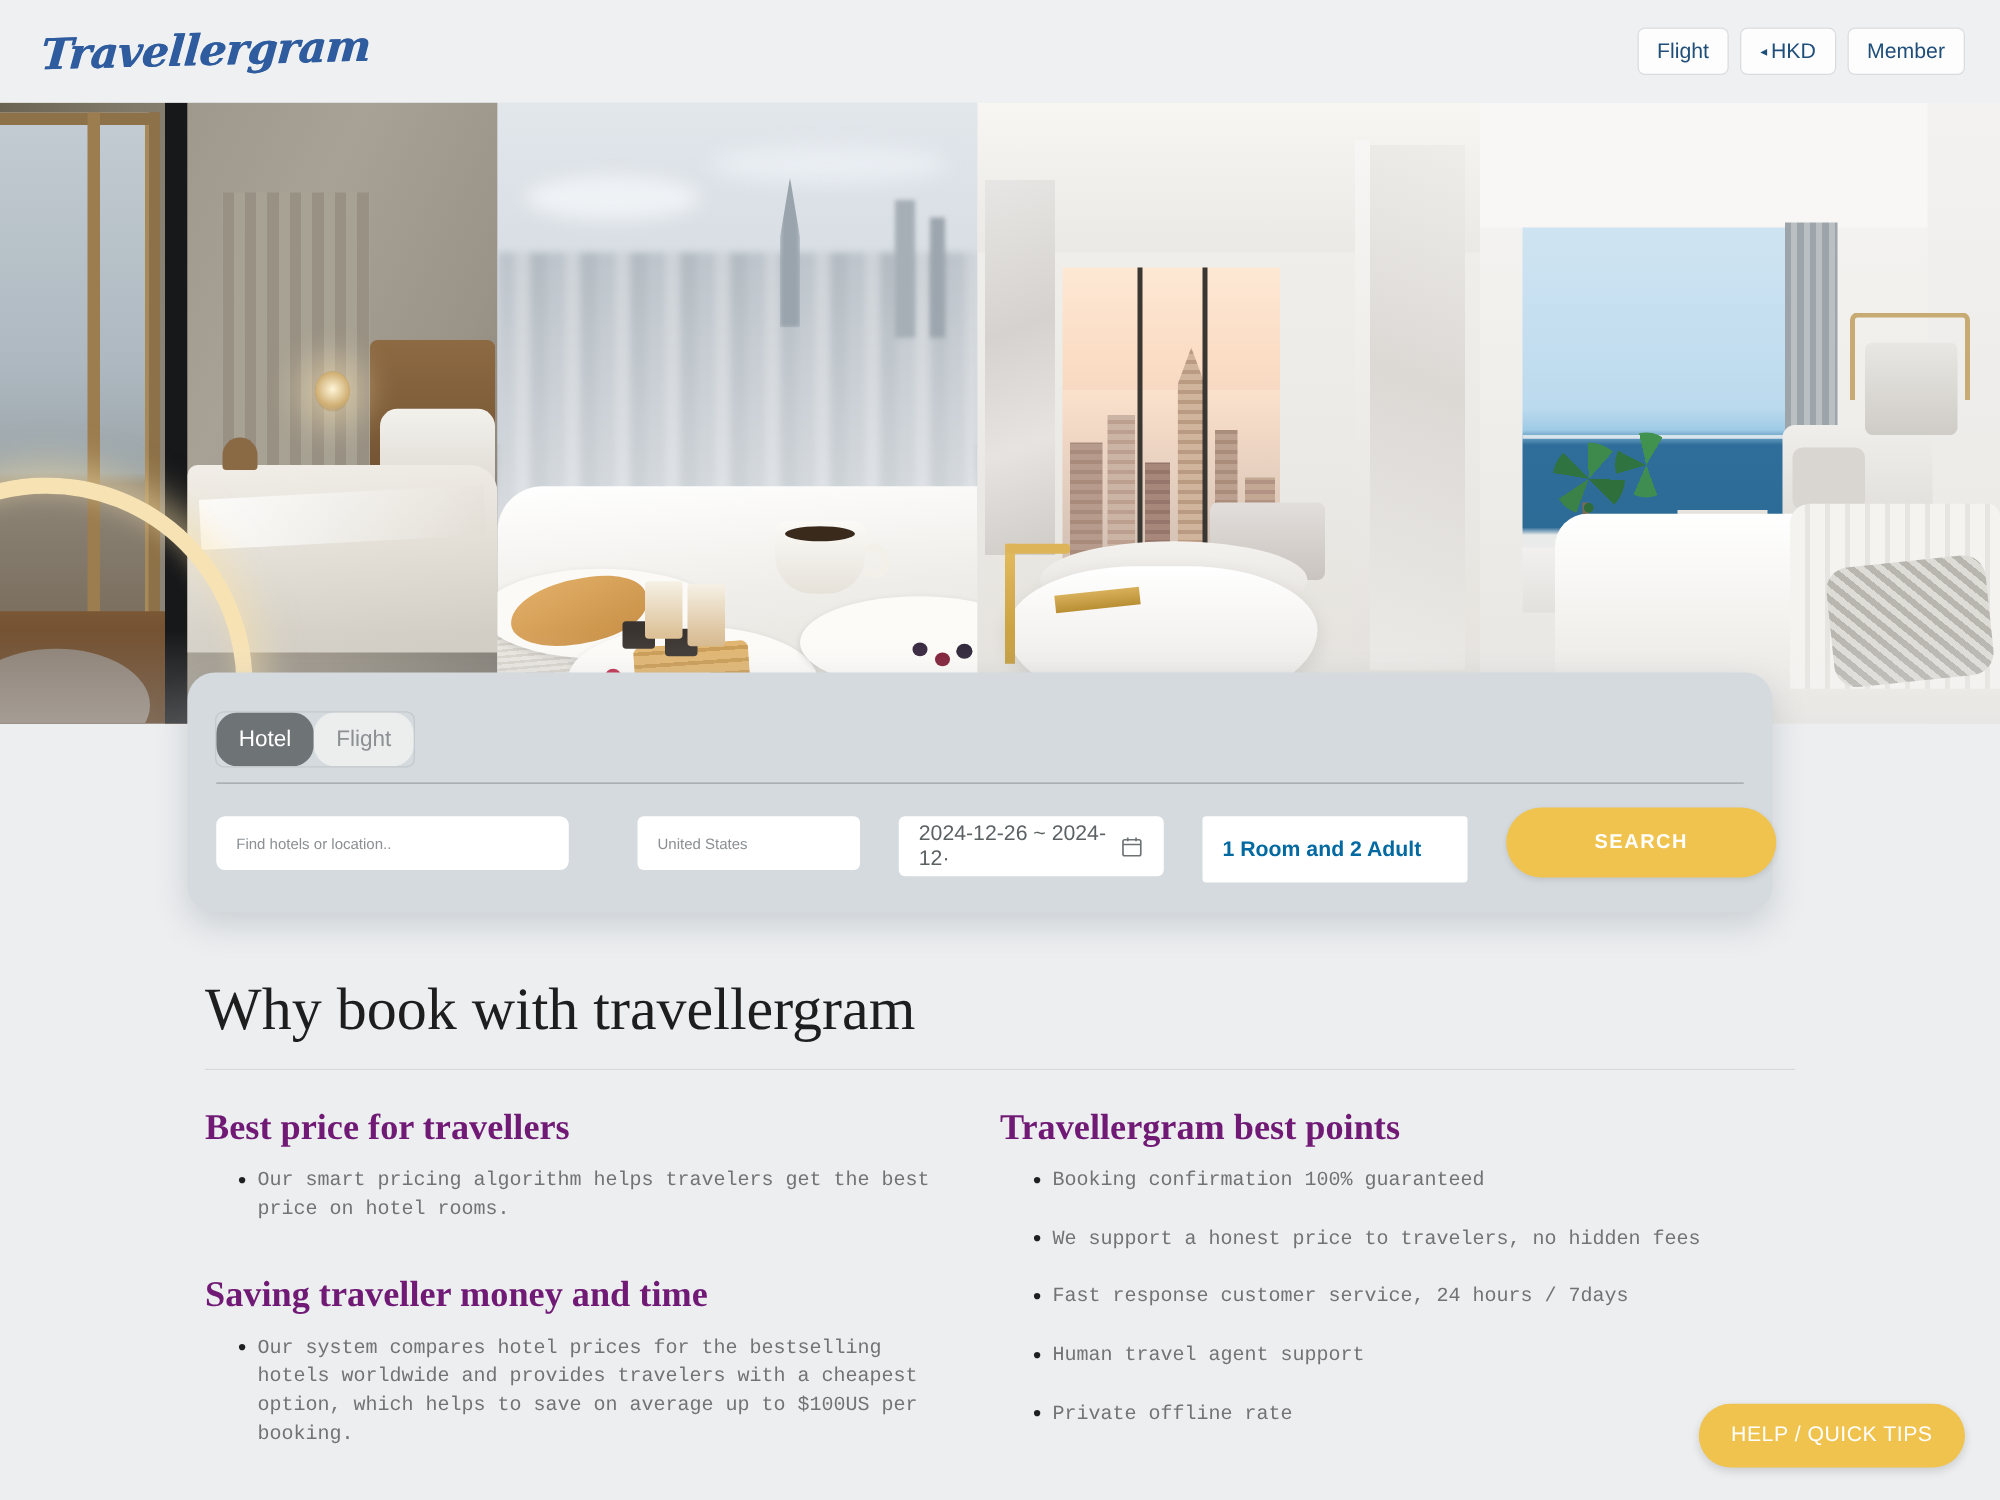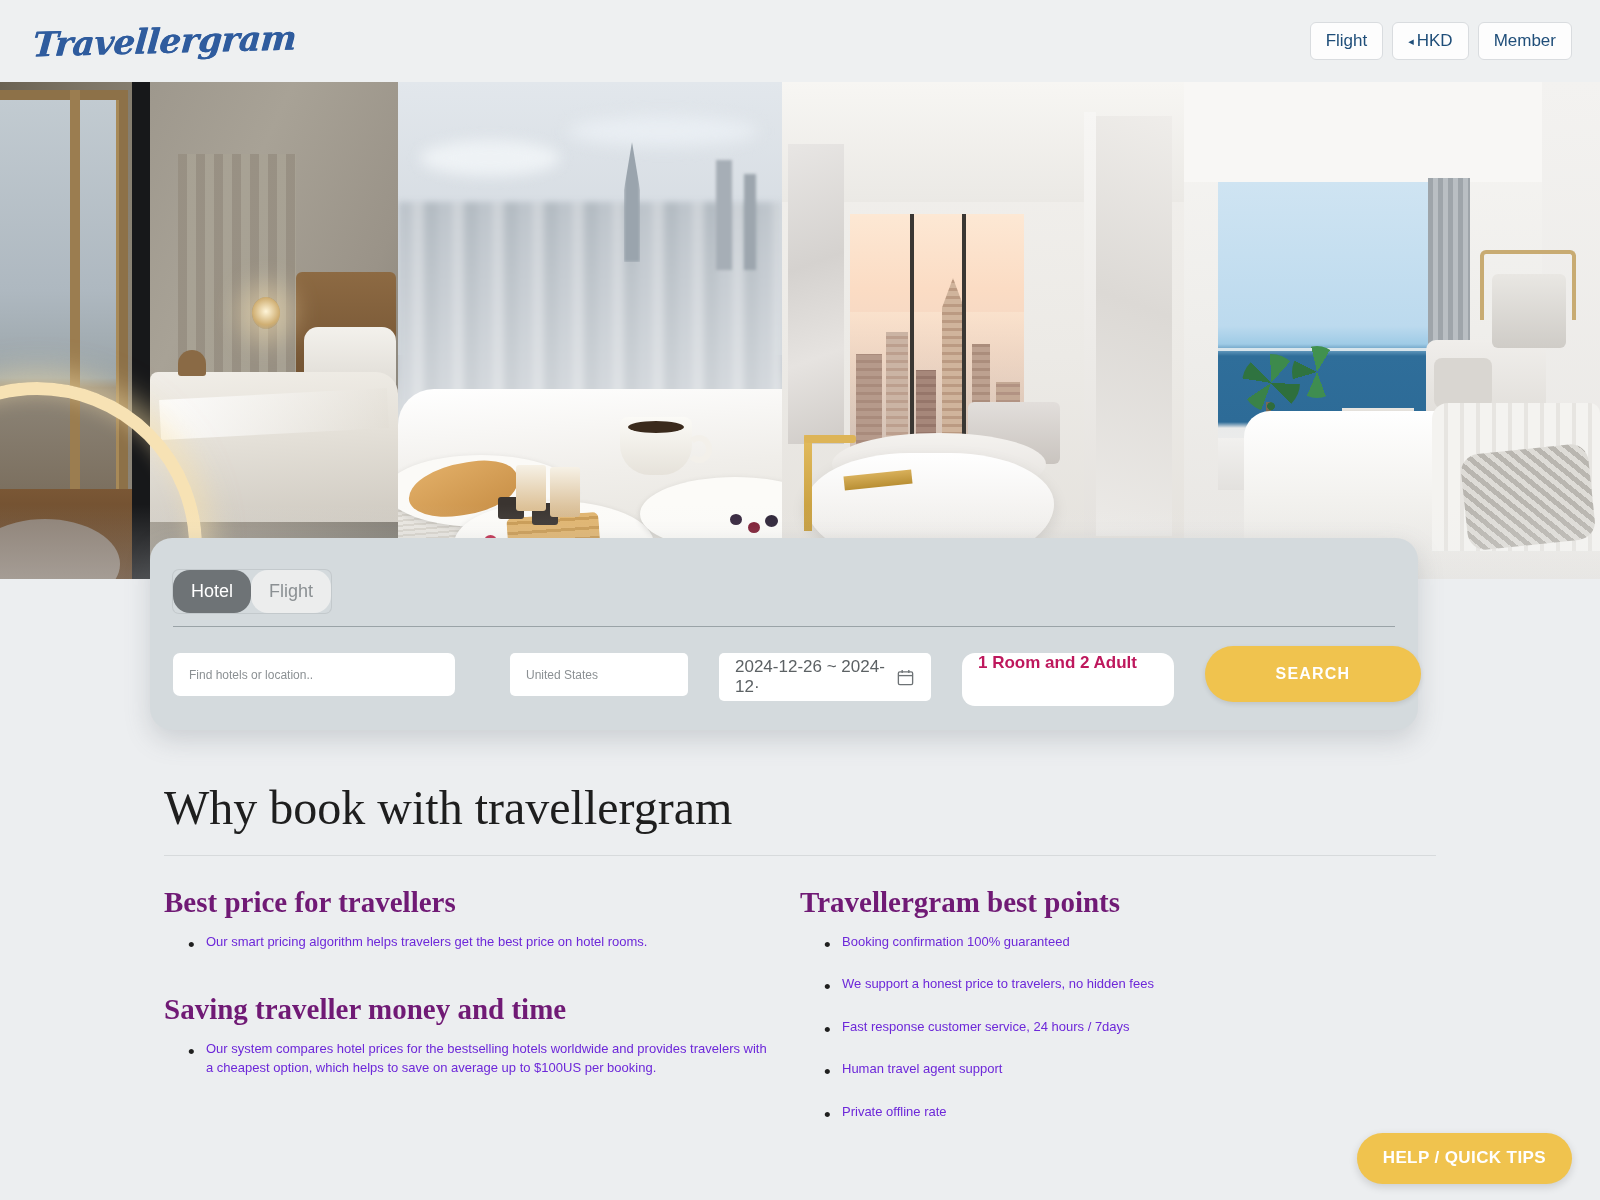--- a/index.html
+++ b/index.html
@@ -357,22 +357,22 @@
     font-size: 12px;
     color: #6d7275;
     padding: 0 16px;
     outline: none;
   }
   .field::placeholder { color: #8b9093; }
   #f-location { left: 0; width: 282px; height: 43px; border-radius: 7px; }
   #f-country  { left: 337px; width: 178px; height: 43px; border-radius: 5px; }
   #f-dates    { left: 546px; width: 212px; height: 48px; border-radius: 5px;
                 display:flex; align-items:center; gap:10px; color:#5c6164; font-size:17px; }
-  #f-rooms    { left: 789px; width: 212px; height: 53px; border-radius: 13px;
-                display:flex; align-items:flex-start; font-weight:700; color:#be185d; font-size:17px; }
+  #f-rooms    { left: 789px; width: 212px; height: 53px; border-radius: 3px;
+                display:flex; align-items:center; font-weight:700; color:#0369a1; font-size:17px; }
   .cal-icon { width: 19px; height: 19px; flex: 0 0 19px; }
   .search-btn {
     position:absolute; left: 1032px; top: -7px;
     width: 216px; height: 56px;
     background: #f0c34e;
     border: none; border-radius: 28px;
     color: #ffffff; font-weight: 700; font-size: 16px; letter-spacing: 1.2px;
     cursor: pointer;
     box-shadow: 0 2px 5px rgba(0,0,0,.10);
   }
@@ -395,42 +395,42 @@
   .col h2 {
     font-family: "Liberation Serif", serif;
     font-weight: 700;
     font-size: 29px;
     color: #701a75;
     margin-bottom: 14px;
   }
   .col h2.second { margin-top: 42px; }
   .col ul { list-style: none; padding-left: 24px; }
   .col li {
-    font-family: Liberation Sans, sans-serif;
-    font-size: 13px;
+    font-family: Liberation Mono, monospace;
+    font-size: 16px;
     line-height: 1.42;
-    color: #6d28d9;
+    color: #737373;
     position: relative;
     padding-left: 18px;
     margin-bottom: 8px;
   }
   .col.right li { margin-bottom: 24px; }
   .col li::before {
     content: "\2022";
     position: absolute; left: 0; top: -1px;
     font-size: 19px; color: #1f1f1f;
   }
 
   
   .help-btn {
-    position: absolute; right: 28px; bottom: 16px;
+    position: absolute; right: 28px; bottom: 26px;
     background: #f0c34e; color: #ffffff;
     border: none; border-radius: 26px;
     padding: 15px 26px 16px;
-    font-size: 17px; font-weight: 700; letter-spacing: .4px;
+    font-size: 17px; font-weight: 400; letter-spacing: .4px;
     cursor: pointer;
     box-shadow: 0 3px 8px rgba(0,0,0,.14);
     z-index: 40;
   }
 </style>
 </head>
 <body>
 
 <div class="header">
   <div class="logo">Travellergram</div>

